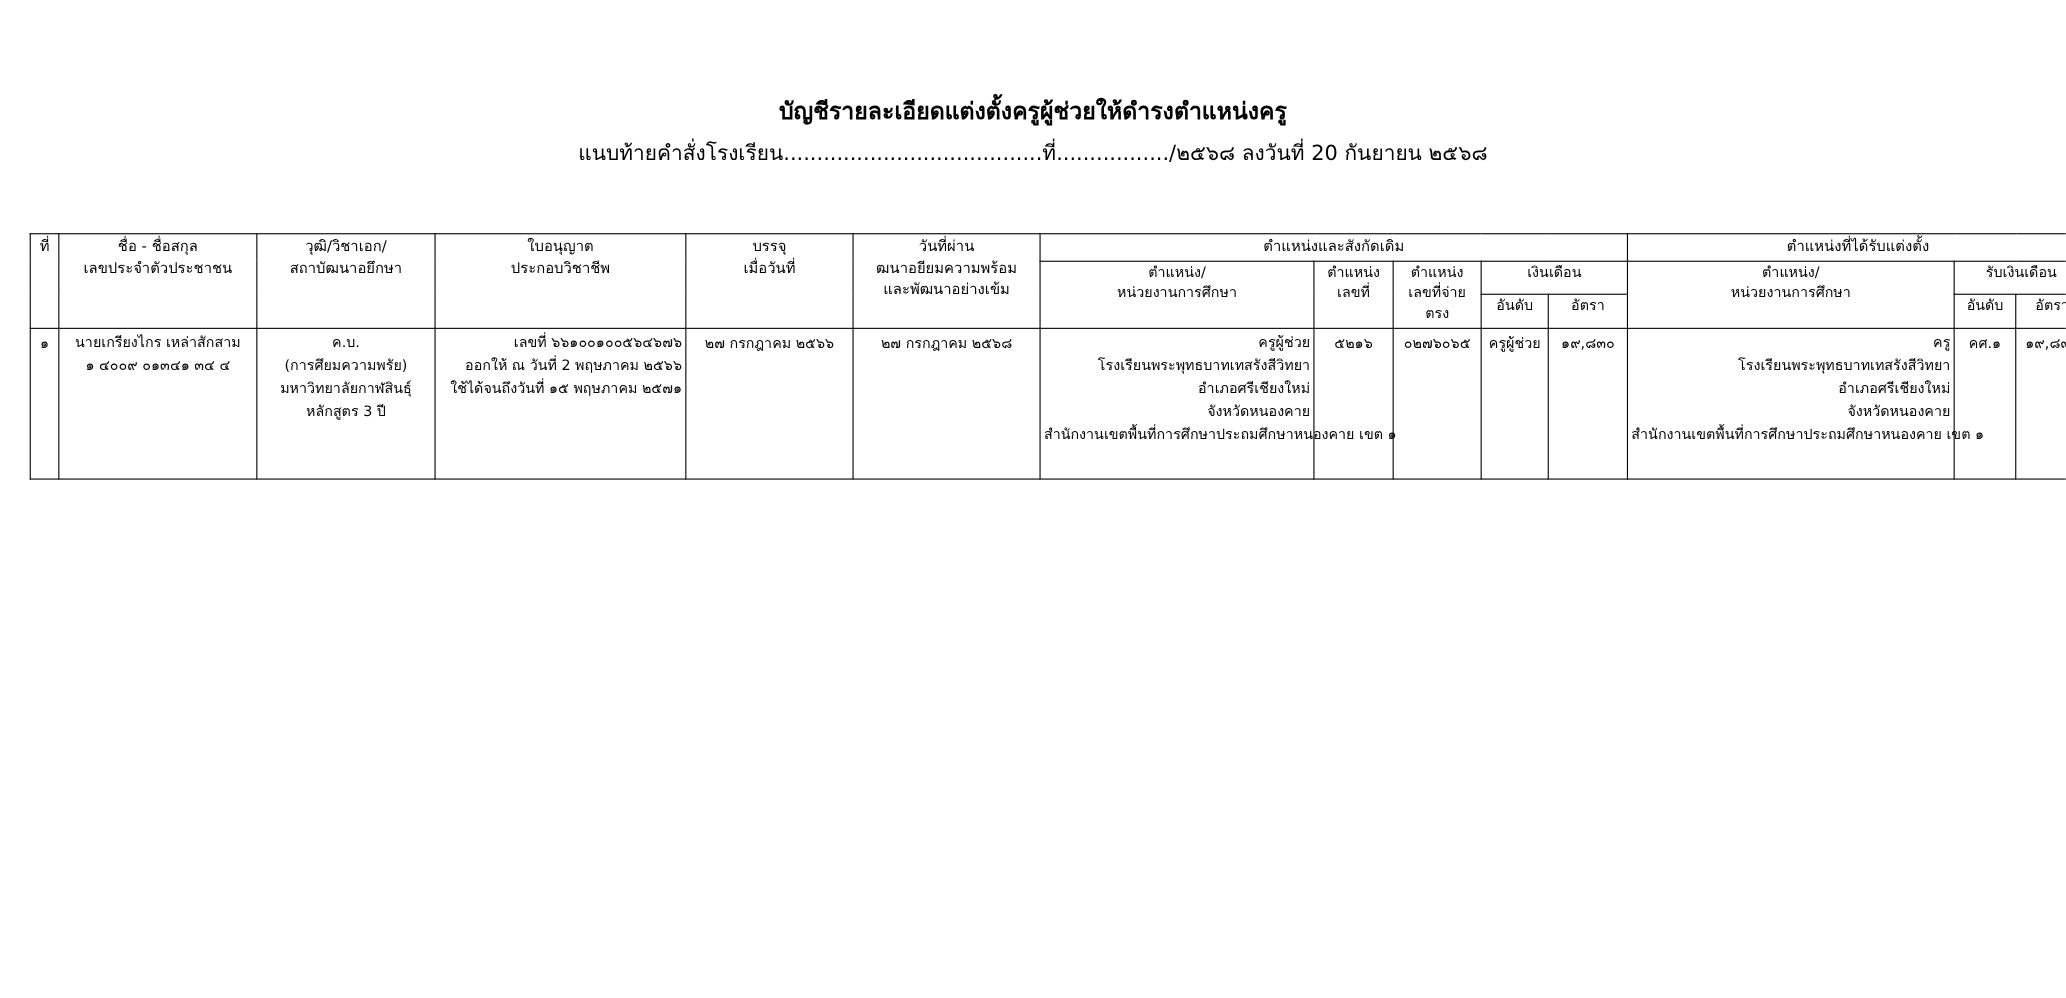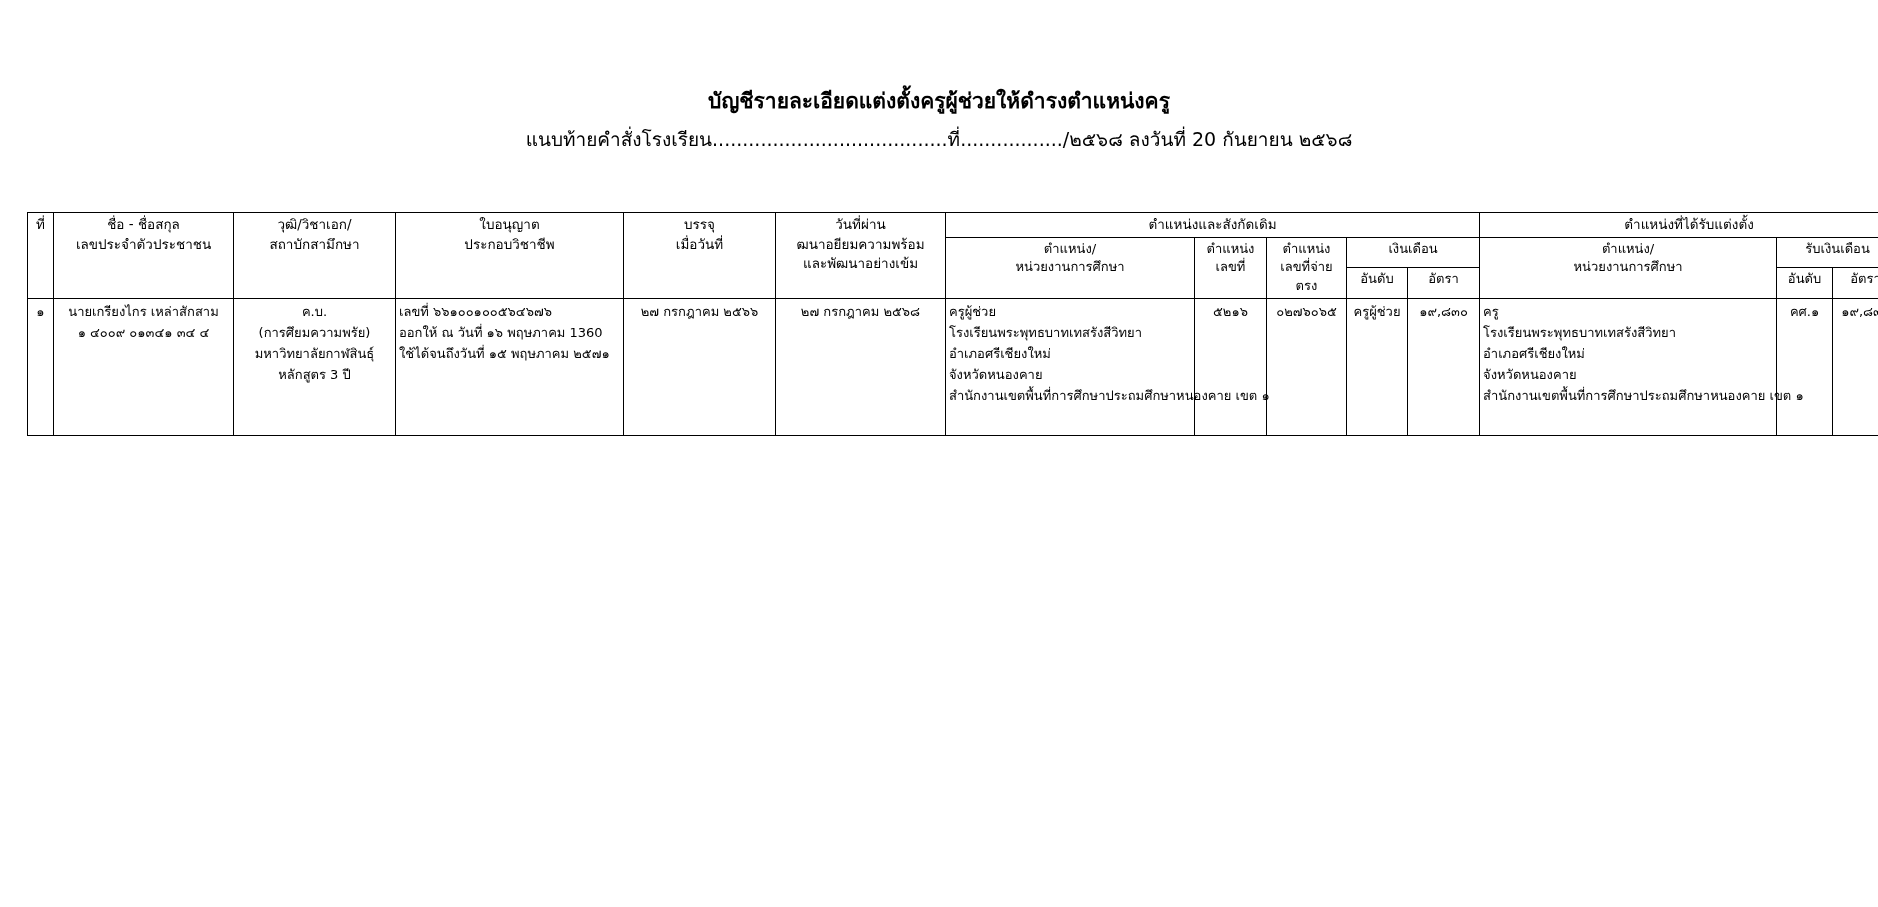--- a/index.html
+++ b/index.html
@@ -64,21 +64,21 @@
     padding-bottom: 4px;
   }
   .hdr-sub {
     font-size: 13px;
     margin-top: 40px;
   }
   td.c {
     text-align: center;
   }
   td.l {
-    text-align: left;
+    text-align: right;
   }
   .cell-lines div {
     line-height: 1.62;
     white-space: nowrap;
   }
   .cell-center-lines div {
     line-height: 1.62;
     white-space: nowrap;
   }
   .row-body td {
@@ -116,21 +116,21 @@
       </colgroup>
       <thead>
         <tr>
           <th rowspan="3">ที่</th>
           <th rowspan="3">
             <div>ชื่อ - ชื่อสกุล</div>
             <div>เลขประจำตัวประชาชน</div>
           </th>
           <th rowspan="3">
             <div>วุฒิ/วิชาเอก/</div>
-            <div>สถาบักสามึกษา</div>
+            <div>สถาบัฒนาอยึกษา</div>
           </th>
           <th rowspan="3">
             <div>ใบอนุญาต</div>
             <div>ประกอบวิชาชีพ</div>
           </th>
           <th rowspan="3">
             <div>บรรจุ</div>
             <div>เมื่อวันที่</div>
           </th>
           <th rowspan="3">
@@ -182,21 +182,21 @@
             <div class="cell-center-lines">
               <div>ค.บ.</div>
               <div>(การศึยมความพรัย)</div>
               <div>มหาวิทยาลัยกาฬสินธุ์</div>
               <div>หลักสูตร 3 ปี</div>
             </div>
           </td>
           <td class="l">
             <div class="cell-lines">
               <div>เลขที่ ๖๖๑๐๐๑๐๐๕๖๔๖๗๖</div>
-              <div>ออกให้ ณ วันที่ ๑๖ พฤษภาคม 1360</div>
+              <div>ออกให้ ณ วันที่ 2 พฤษภาคม ๒๕๖๖</div>
               <div>ใช้ได้จนถึงวันที่ ๑๕ พฤษภาคม ๒๕๗๑</div>
             </div>
           </td>
           <td class="c">๒๗ กรกฎาคม ๒๕๖๖</td>
           <td class="c">๒๗ กรกฎาคม ๒๕๖๘</td>
           <td class="l">
             <div class="cell-lines">
               <div>ครูผู้ช่วย</div>
               <div>โรงเรียนพระพุทธบาทเทสรังสีวิทยา</div>
               <div>อำเภอศรีเชียงใหม่</div>

